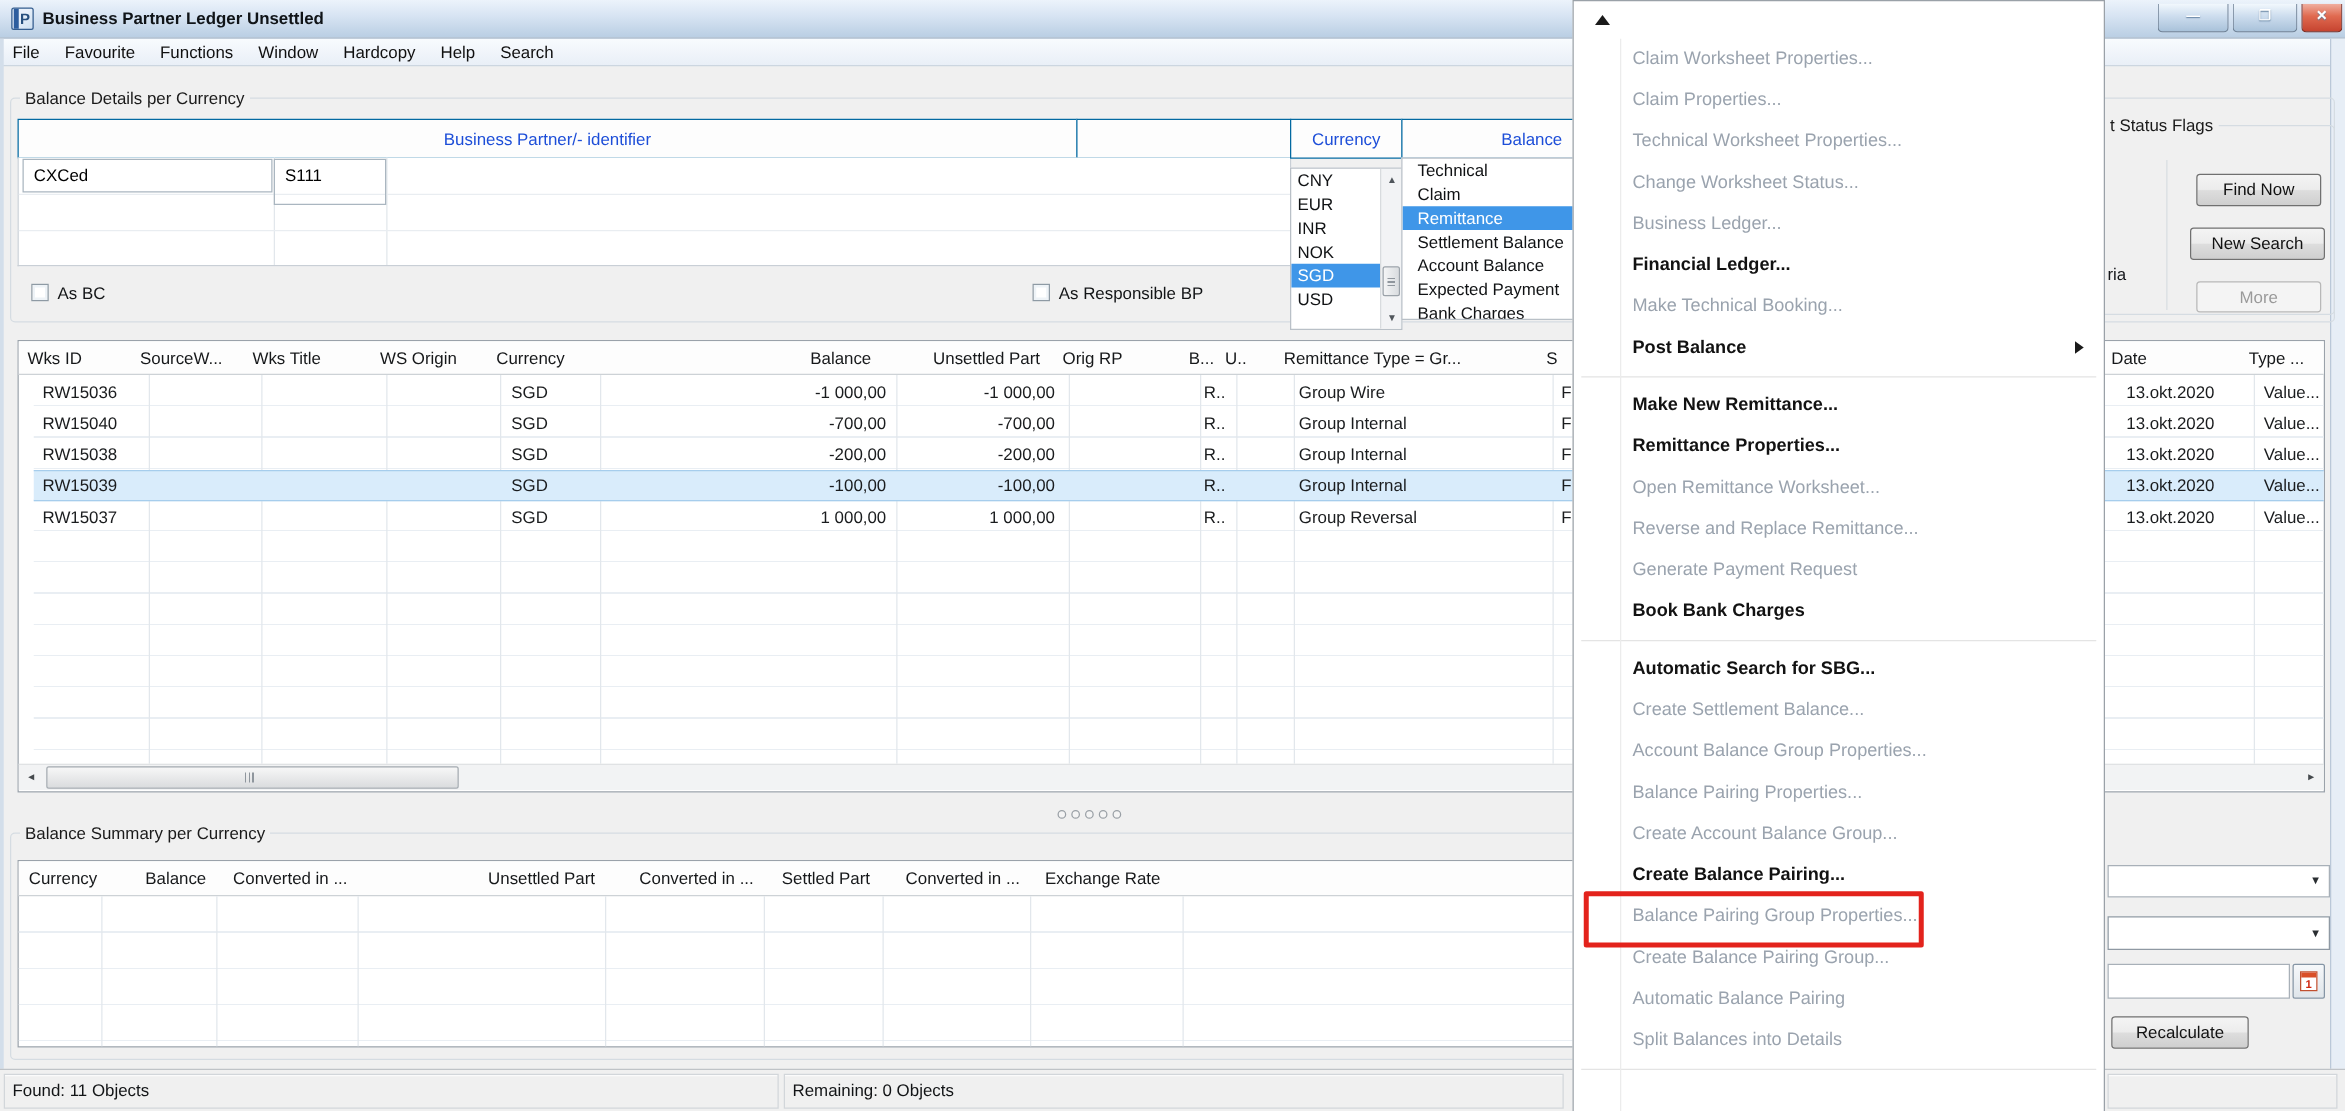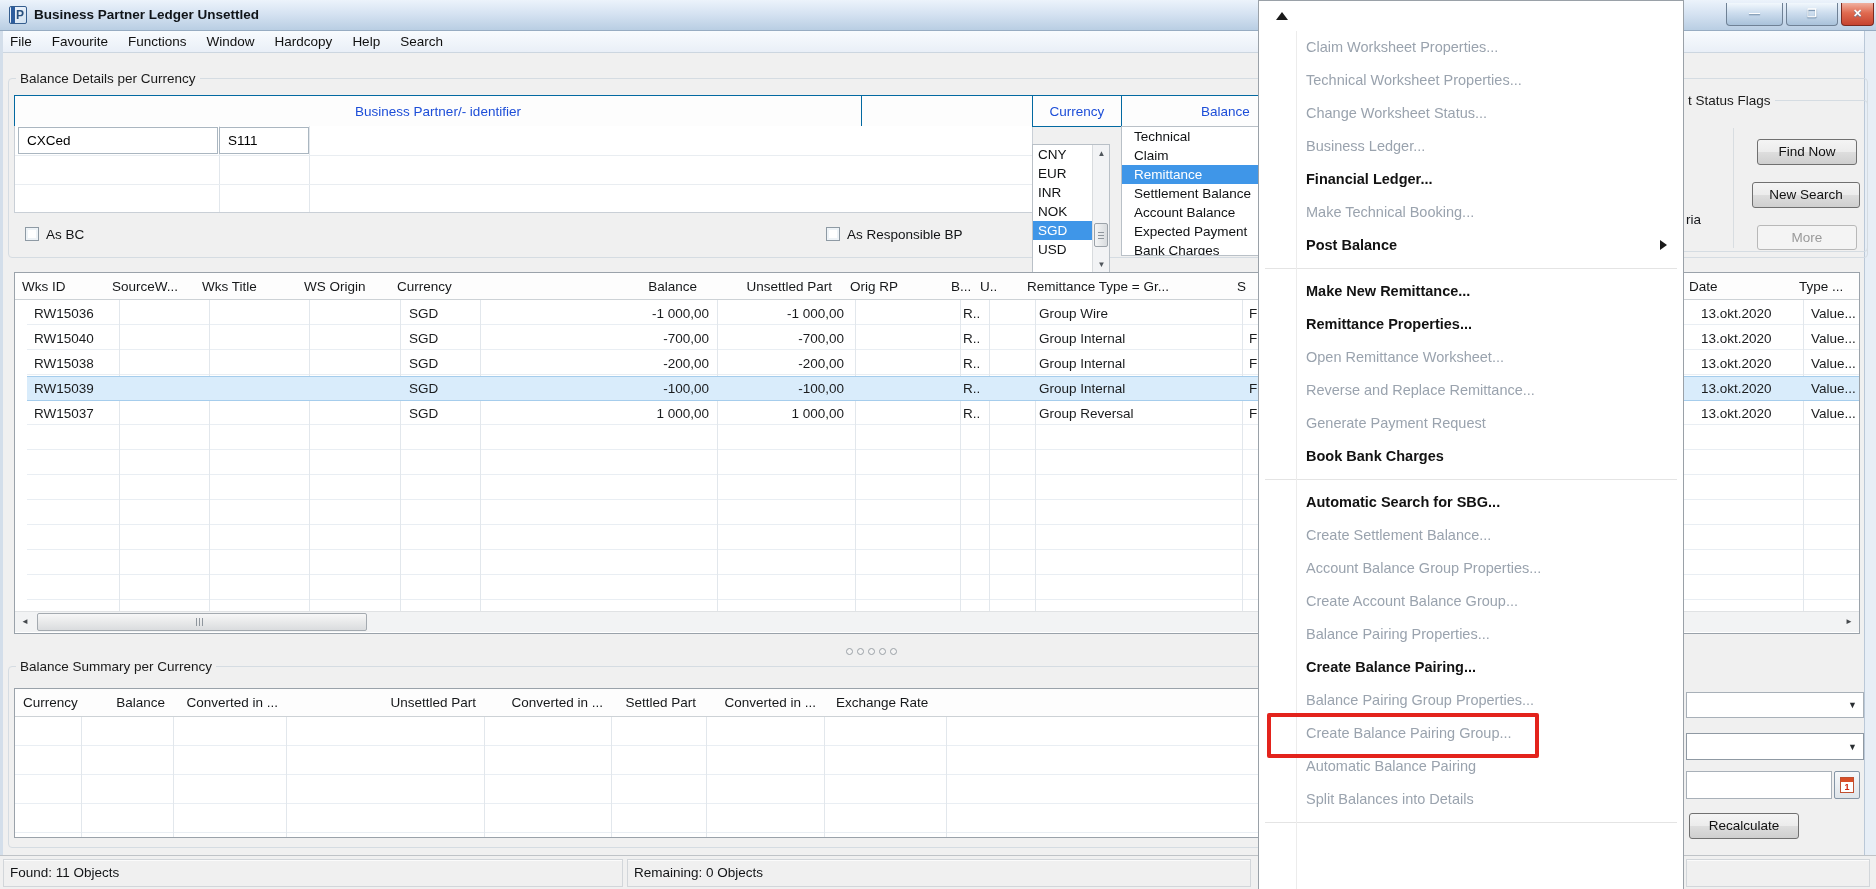--- a/index.html
+++ b/index.html
@@ -186,32 +186,32 @@
     <span class="txt">Business Partner/- identifier</span>
     </div>
   <div class="hcell" style="left:861px; top:95px; width:172px; height:32px;"></div>
 
   <div style="position:absolute; left:14px; top:126px; width:1019px; height:87px; background:#fff; border:1px solid #c9cfd6; border-top:none;">
     <div style="position:absolute; left:204px; top:0; bottom:0; width:1px; background:#e2e7ec;"></div>
     <div style="position:absolute; left:294px; top:0; bottom:0; width:1px; background:#e2e7ec;"></div>
     <div style="position:absolute; left:0; top:29px; right:0; height:1px; background:#e9edf1;"></div>
     <div style="position:absolute; left:0; top:58px; right:0; height:1px; background:#e9edf1;"></div>
     <div style="position:absolute; left:3px; top:1px; width:200px; height:27px; border:1px solid #aab6c0; font-size:13.5px; line-height:26px; padding-left:8px;">CXCed</div>
-    <div style="position:absolute; left:204px; top:1px; width:90px; height:27px; border:1px solid #aab6c0; font-size:13.5px; line-height:26px; padding-left:8px;">S111</div>
+    <div style="position:absolute; left:204px; top:1px; width:90px; height:37px; border:1px solid #aab6c0; font-size:13.5px; line-height:26px; padding-left:8px;">S111</div>
   </div>
 
   <div class="checkbox" style="left:25px; top:227px;"></div>
   <div class="cblabel" style="left:46px; top:227px;">As BC</div>
   <div class="checkbox" style="left:826px; top:227px;"></div>
   <div class="cblabel" style="left:847px; top:227px;">As Responsible BP</div>
 
   <div class="hcell" style="left:1032px; top:95px; width:90px; height:32px;">
     <span class="txt">Currency</span>
     </div>
-  <div class="listbox" style="left:1032px; top:144px; width:78px; height:130px;">
+  <div class="listbox" style="left:1032px; top:134px; width:90px; height:130px;">
     <div class="litem">CNY</div>
     <div class="litem">EUR</div>
     <div class="litem">INR</div>
     <div class="litem">NOK</div>
     <div class="litem sel">SGD</div>
     <div class="litem">USD</div>
     <div class="vscroll">
       <div class="sarrow" style="top:0;">▲</div>
       <div class="vthumb" style="top:78px;"></div>
       <div class="sarrow" style="bottom:0;">▼</div>
@@ -371,42 +371,43 @@
     <div class="ssec" style="left:1686px; width:184px;"></div>
   </div>
 
   <div class="ctxmenu">
     <div class="ctx-arrow-row">
         <div class="tri"></div>
       </div>
     <div class="ctx-gutter"></div>
 
     <div class="menu-item off">Claim Worksheet Properties...</div>
+    <div class="menu-item off">Claim Properties...</div>
     <div class="menu-item off">Technical Worksheet Properties...</div>
     <div class="menu-item off">Change Worksheet Status...</div>
     <div class="menu-item off">Business Ledger...</div>
     <div class="menu-item on">Financial Ledger...</div>
     <div class="menu-item off">Make Technical Booking...</div>
     <div class="menu-item on">
       <span>Post Balance</span>
       <span class="subarr"></span>
     </div>
     <div class="menu-sep"></div>
     <div class="menu-item on">Make New Remittance...</div>
     <div class="menu-item on">Remittance Properties...</div>
     <div class="menu-item off">Open Remittance Worksheet...</div>
     <div class="menu-item off">Reverse and Replace Remittance...</div>
     <div class="menu-item off">Generate Payment Request</div>
     <div class="menu-item on">Book Bank Charges</div>
     <div class="menu-sep"></div>
     <div class="menu-item on">Automatic Search for SBG...</div>
     <div class="menu-item off">Create Settlement Balance...</div>
     <div class="menu-item off">Account Balance Group Properties...</div>
+    <div class="menu-item off">Balance Pairing Properties...</div>
     <div class="menu-item off">Create Account Balance Group...</div>
-    <div class="menu-item off">Balance Pairing Properties...</div>
     <div class="menu-item on">Create Balance Pairing...</div>
     <div class="menu-item off">Balance Pairing Group Properties...</div>
     <div class="menu-item off">Create Balance Pairing Group...</div>
     <div class="menu-item off">Automatic Balance Pairing</div>
     <div class="menu-item off">Split Balances into Details</div>
     <div class="menu-sep"></div>
 
     <div class="annotation"></div>
   </div>
 

